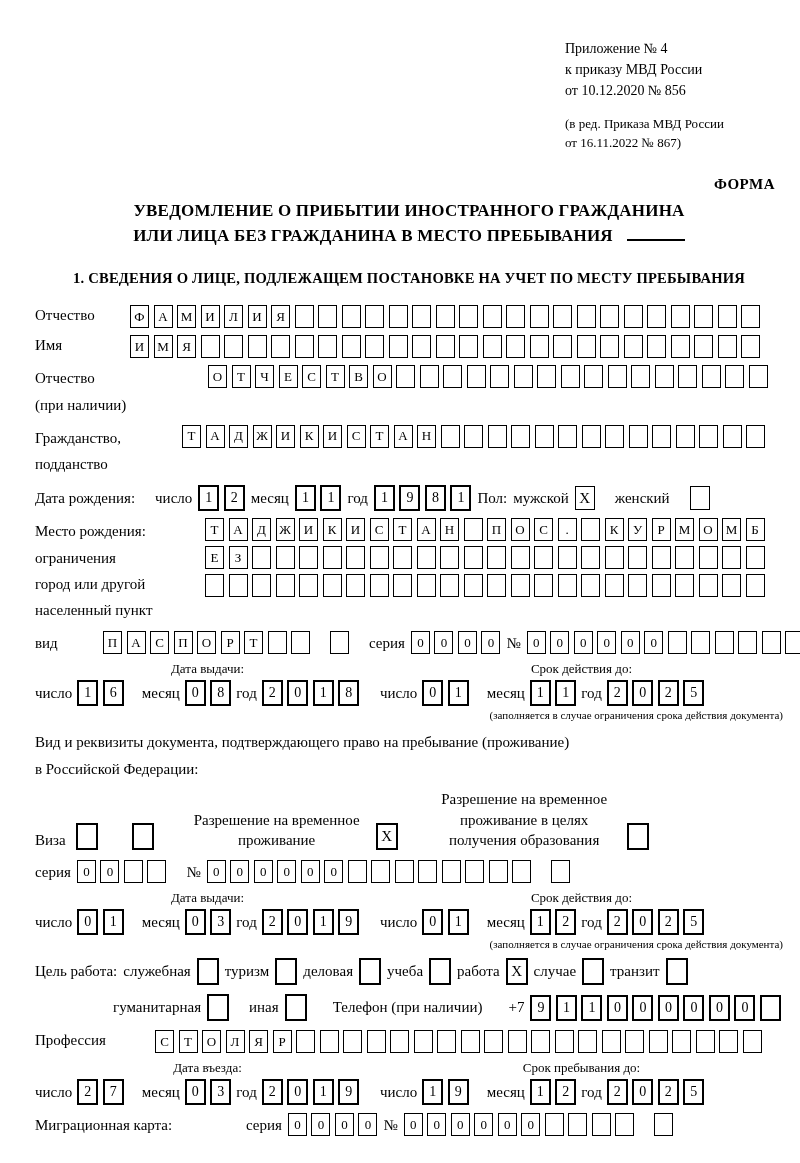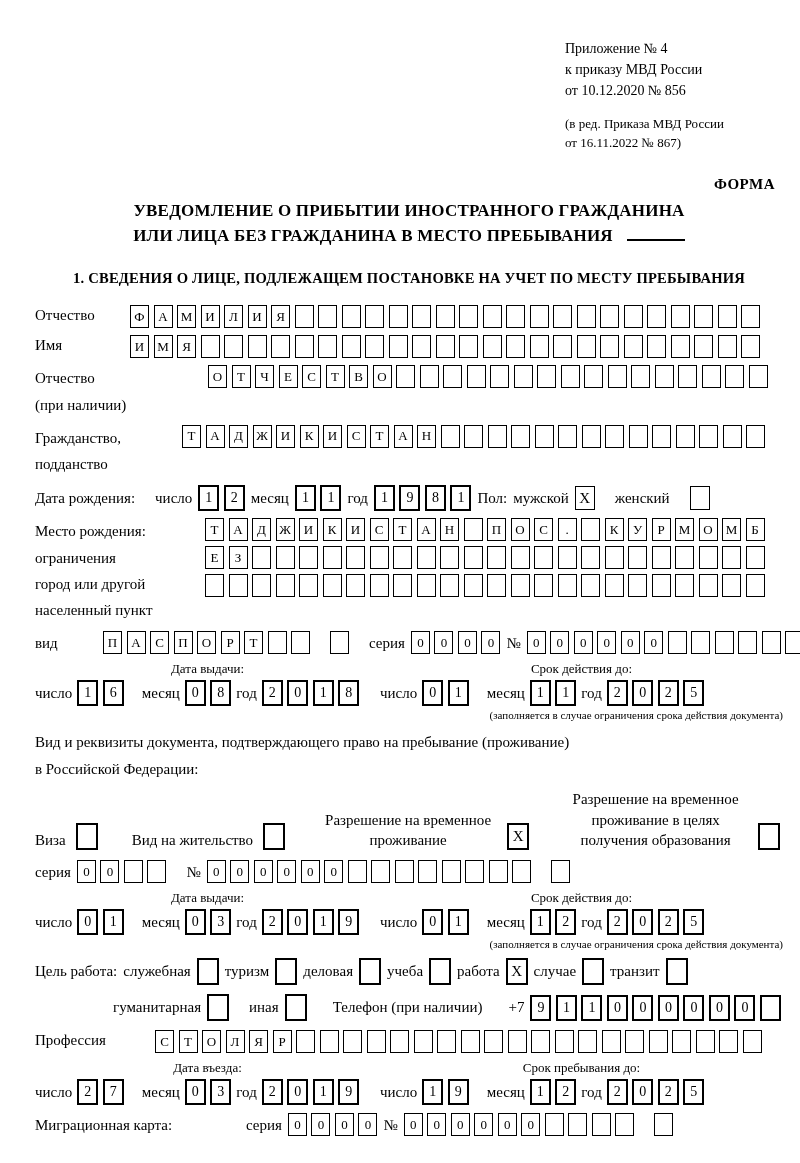--- a/index.html
+++ b/index.html
@@ -436,21 +436,20 @@
 
   <div class="para">
     <span>Вид и реквизиты документа, подтверждающего право на пребывание (проживание)</span><br>
     <span>в Российской Федерации:</span>
   </div>
 
   <div class="cbrow">
     <span class="cblabel">Виза</span>
     <span class="checkbox"></span>
     <span class="gap14"></span>
-    <span class="cblabel">Вид на жительство</span>
     <span class="checkbox"></span>
     <span class="gap14"></span>
     <span class="cblabel cbcenter wlab175">Разрешение на временное проживание</span>
     <span class="checkbox">X</span>
     <span class="gap14"></span>
     <span class="cblabel cbcenter wlab185">Разрешение на временное проживание в целях получения образования</span>
     <span class="checkbox"></span>
   </div>
 
   <div class="row inline" style="margin-top:10px;">

